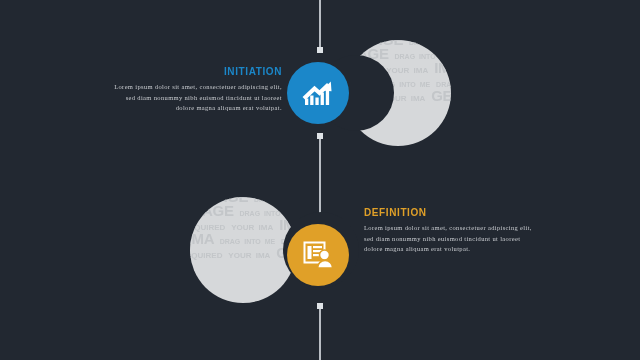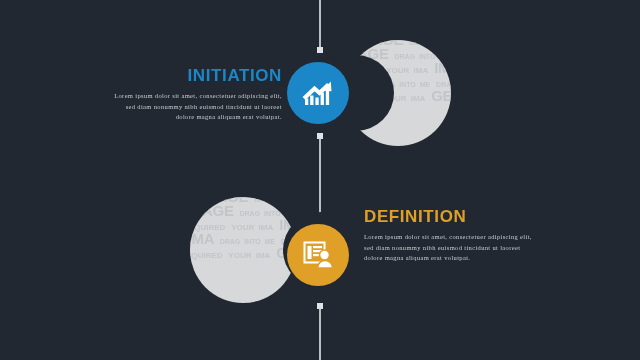--- a/index.html
+++ b/index.html
@@ -103,21 +103,21 @@
     align-items: center;
     justify-content: center;
   }
   .icon-blue   { left: 287px; top: 62px;  background: #1b87c9; }
   .icon-orange { left: 287px; top: 224px; background: #e0a028; }
   .icon-circle svg { display: block; }
 
   
   .txt-block { position: absolute; }
   .txt-title {
-    font-size: 17px;
+    font-size: 10px;
     font-weight: bold;
     letter-spacing: 0.6px;
     margin: 0 0 5px 0;
   }
   .txt-body {
     font-size: 6.5px;
     line-height: 10.5px;
     color: #c9ccd0;
     letter-spacing: 0.35px;
     font-family: "Liberation Serif", serif;

